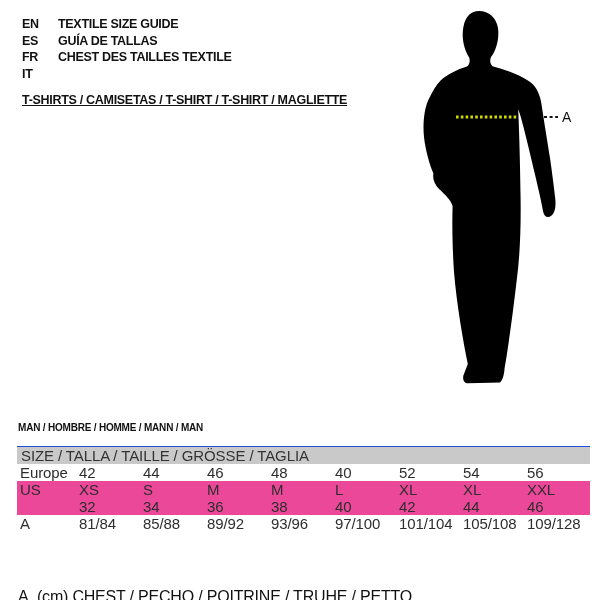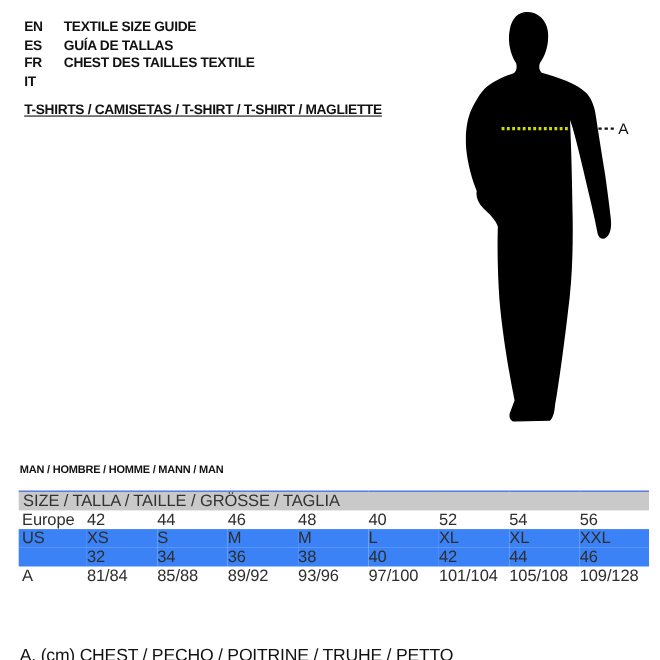--- a/index.html
+++ b/index.html
@@ -23,21 +23,21 @@
     position:absolute;left:17px;top:446px;width:573px;
     border-collapse:collapse;table-layout:fixed;
     font-size:15px;color:#2e2e2e;letter-spacing:-0.1px;
     border-top:1px solid #1d4ed8;
   }
   .size-table td,.size-table th{padding:0;height:16px;text-align:left;font-weight:400;vertical-align:middle;}
   .size-table .hdr{
     background:#c9c9c9;height:14px;text-align:left;padding-left:4px;color:#333;
   }
   .size-table .lbl{text-align:left;padding-left:3px;margin-top:32px;}
-  .size-table tr.shaded{background:#3b82f6;}
+  .size-table tr.shaded{background:#ec4899;}
   
   .footnote{position:absolute;left:18px;top:549px;font-size:16px;font-weight:400;letter-spacing:-0.2px;margin-top:39px;}
 </style>
 </head>
 <body>
 
 <div class="lang-list">
   <div class="lang-row">
     <span class="lang-code">EN</span>
     <span class="lang-label">TEXTILE SIZE GUIDE</span>

